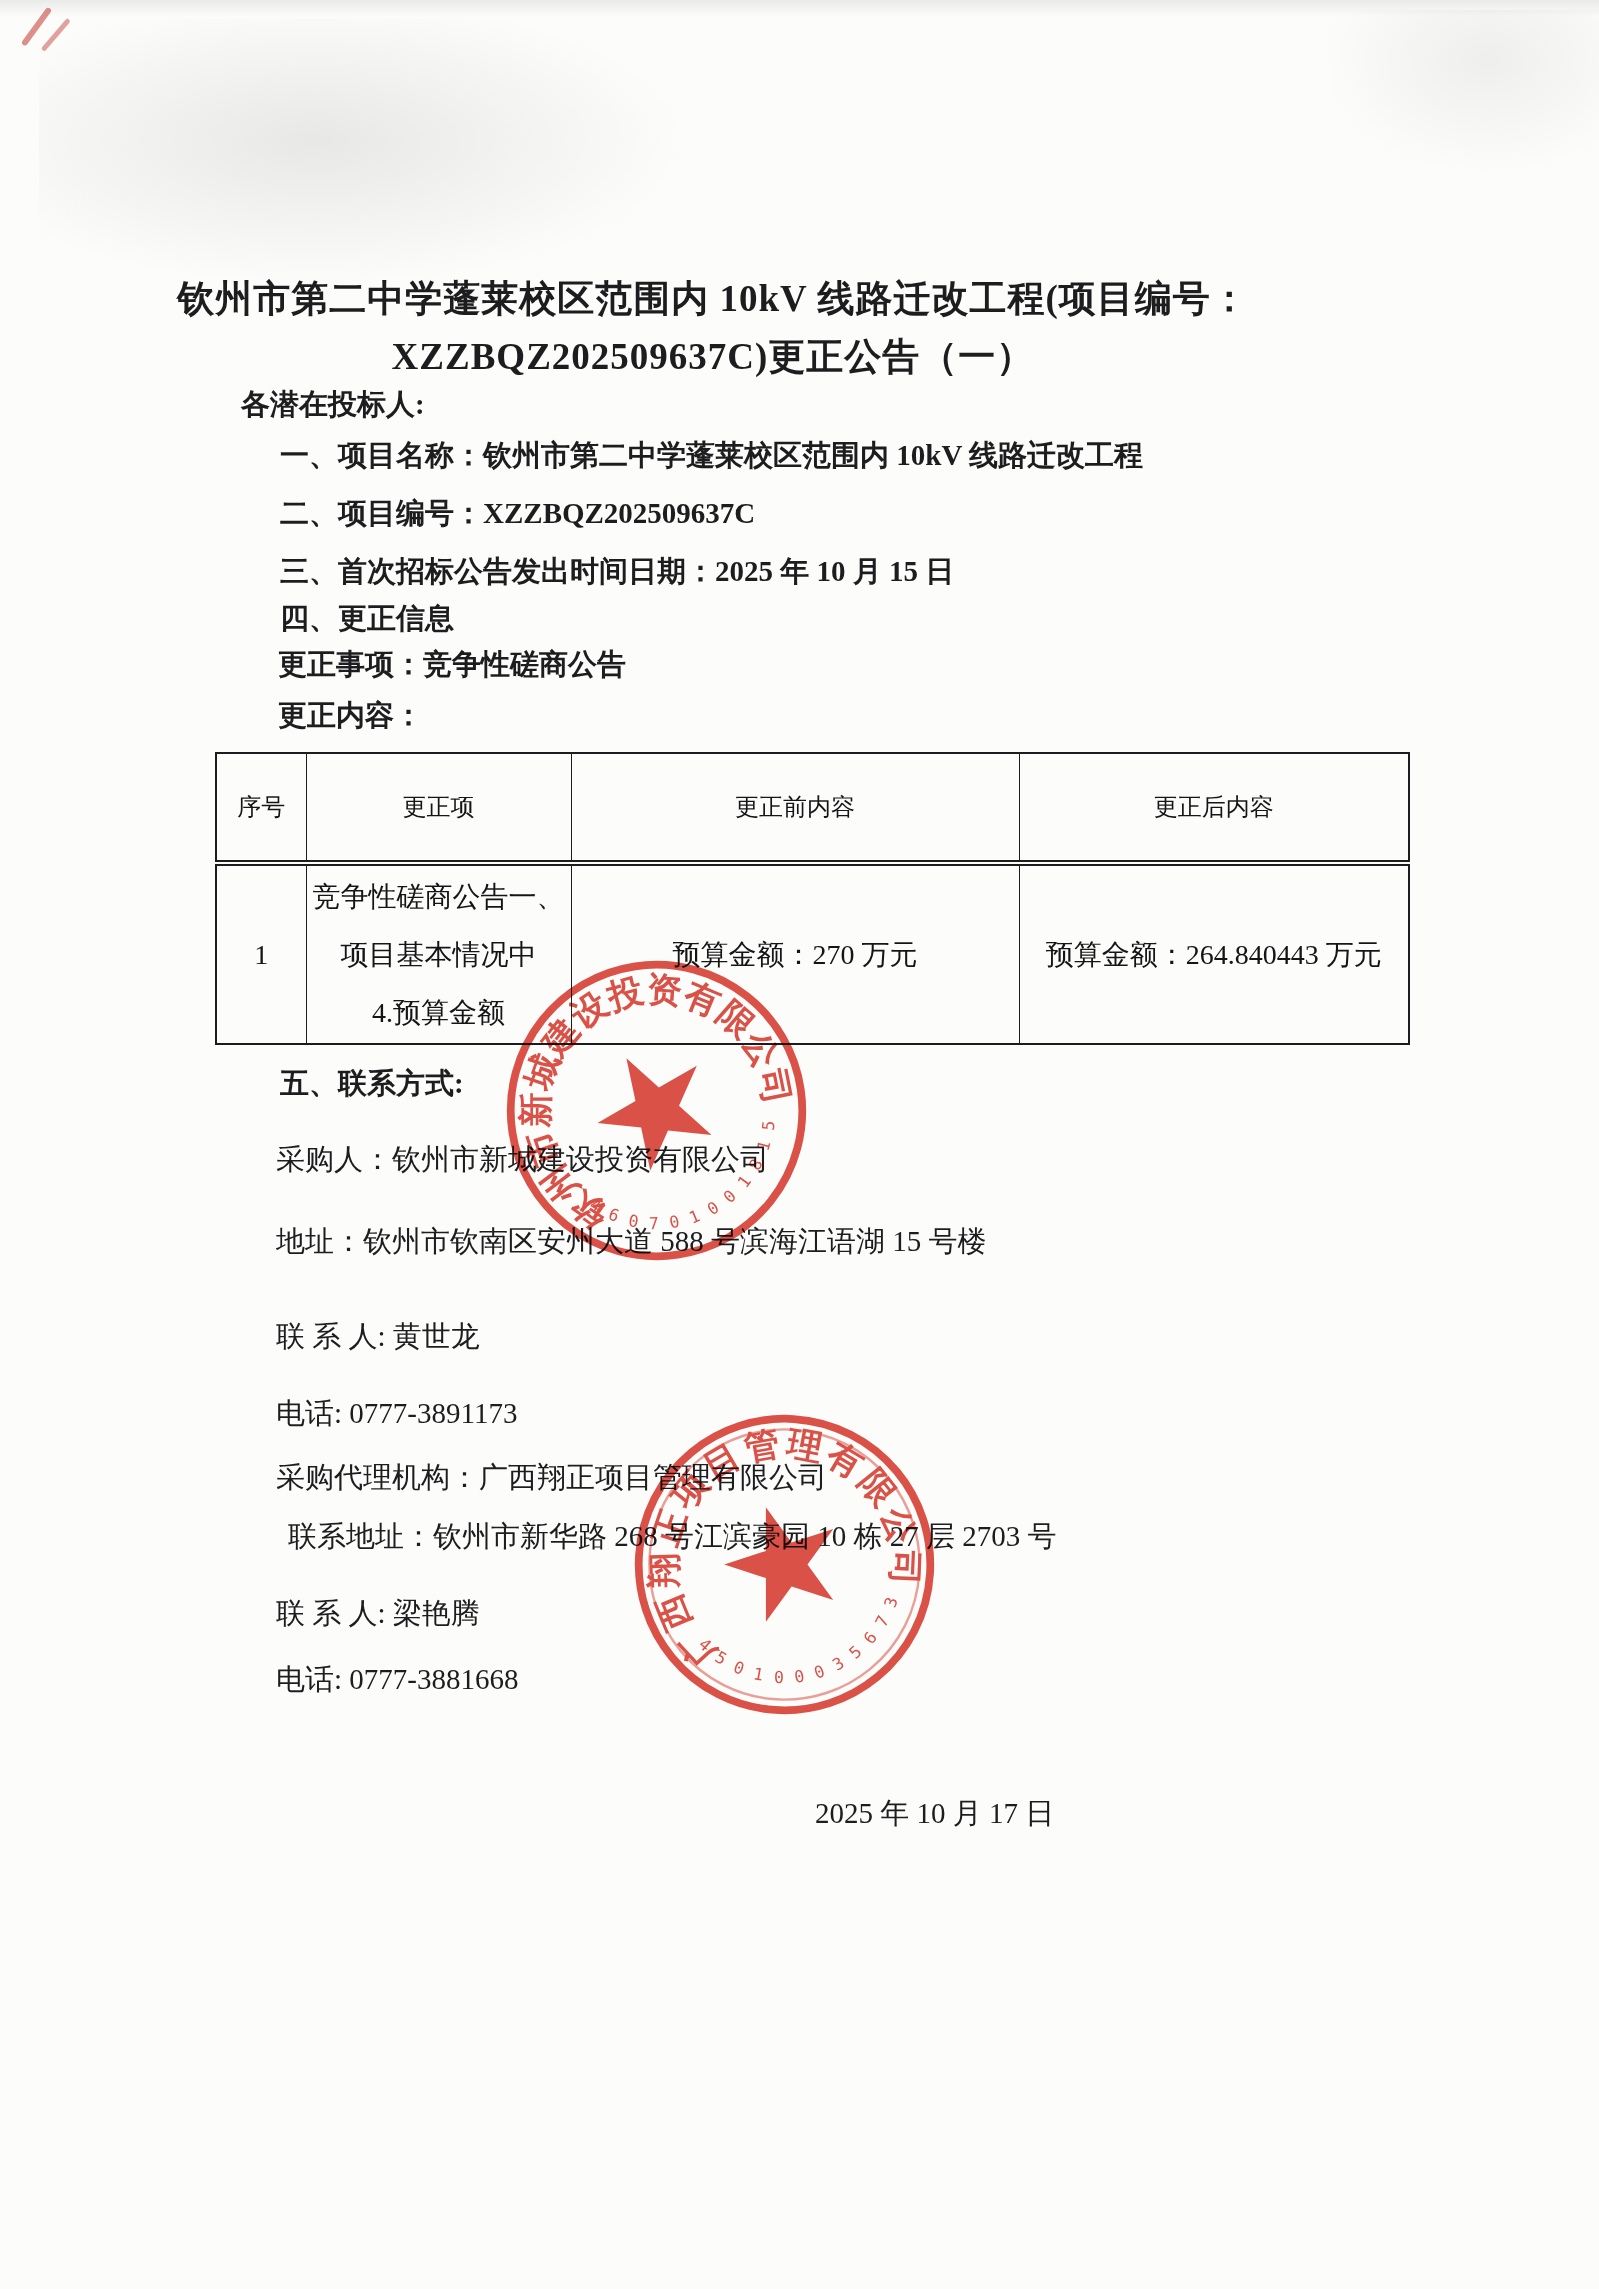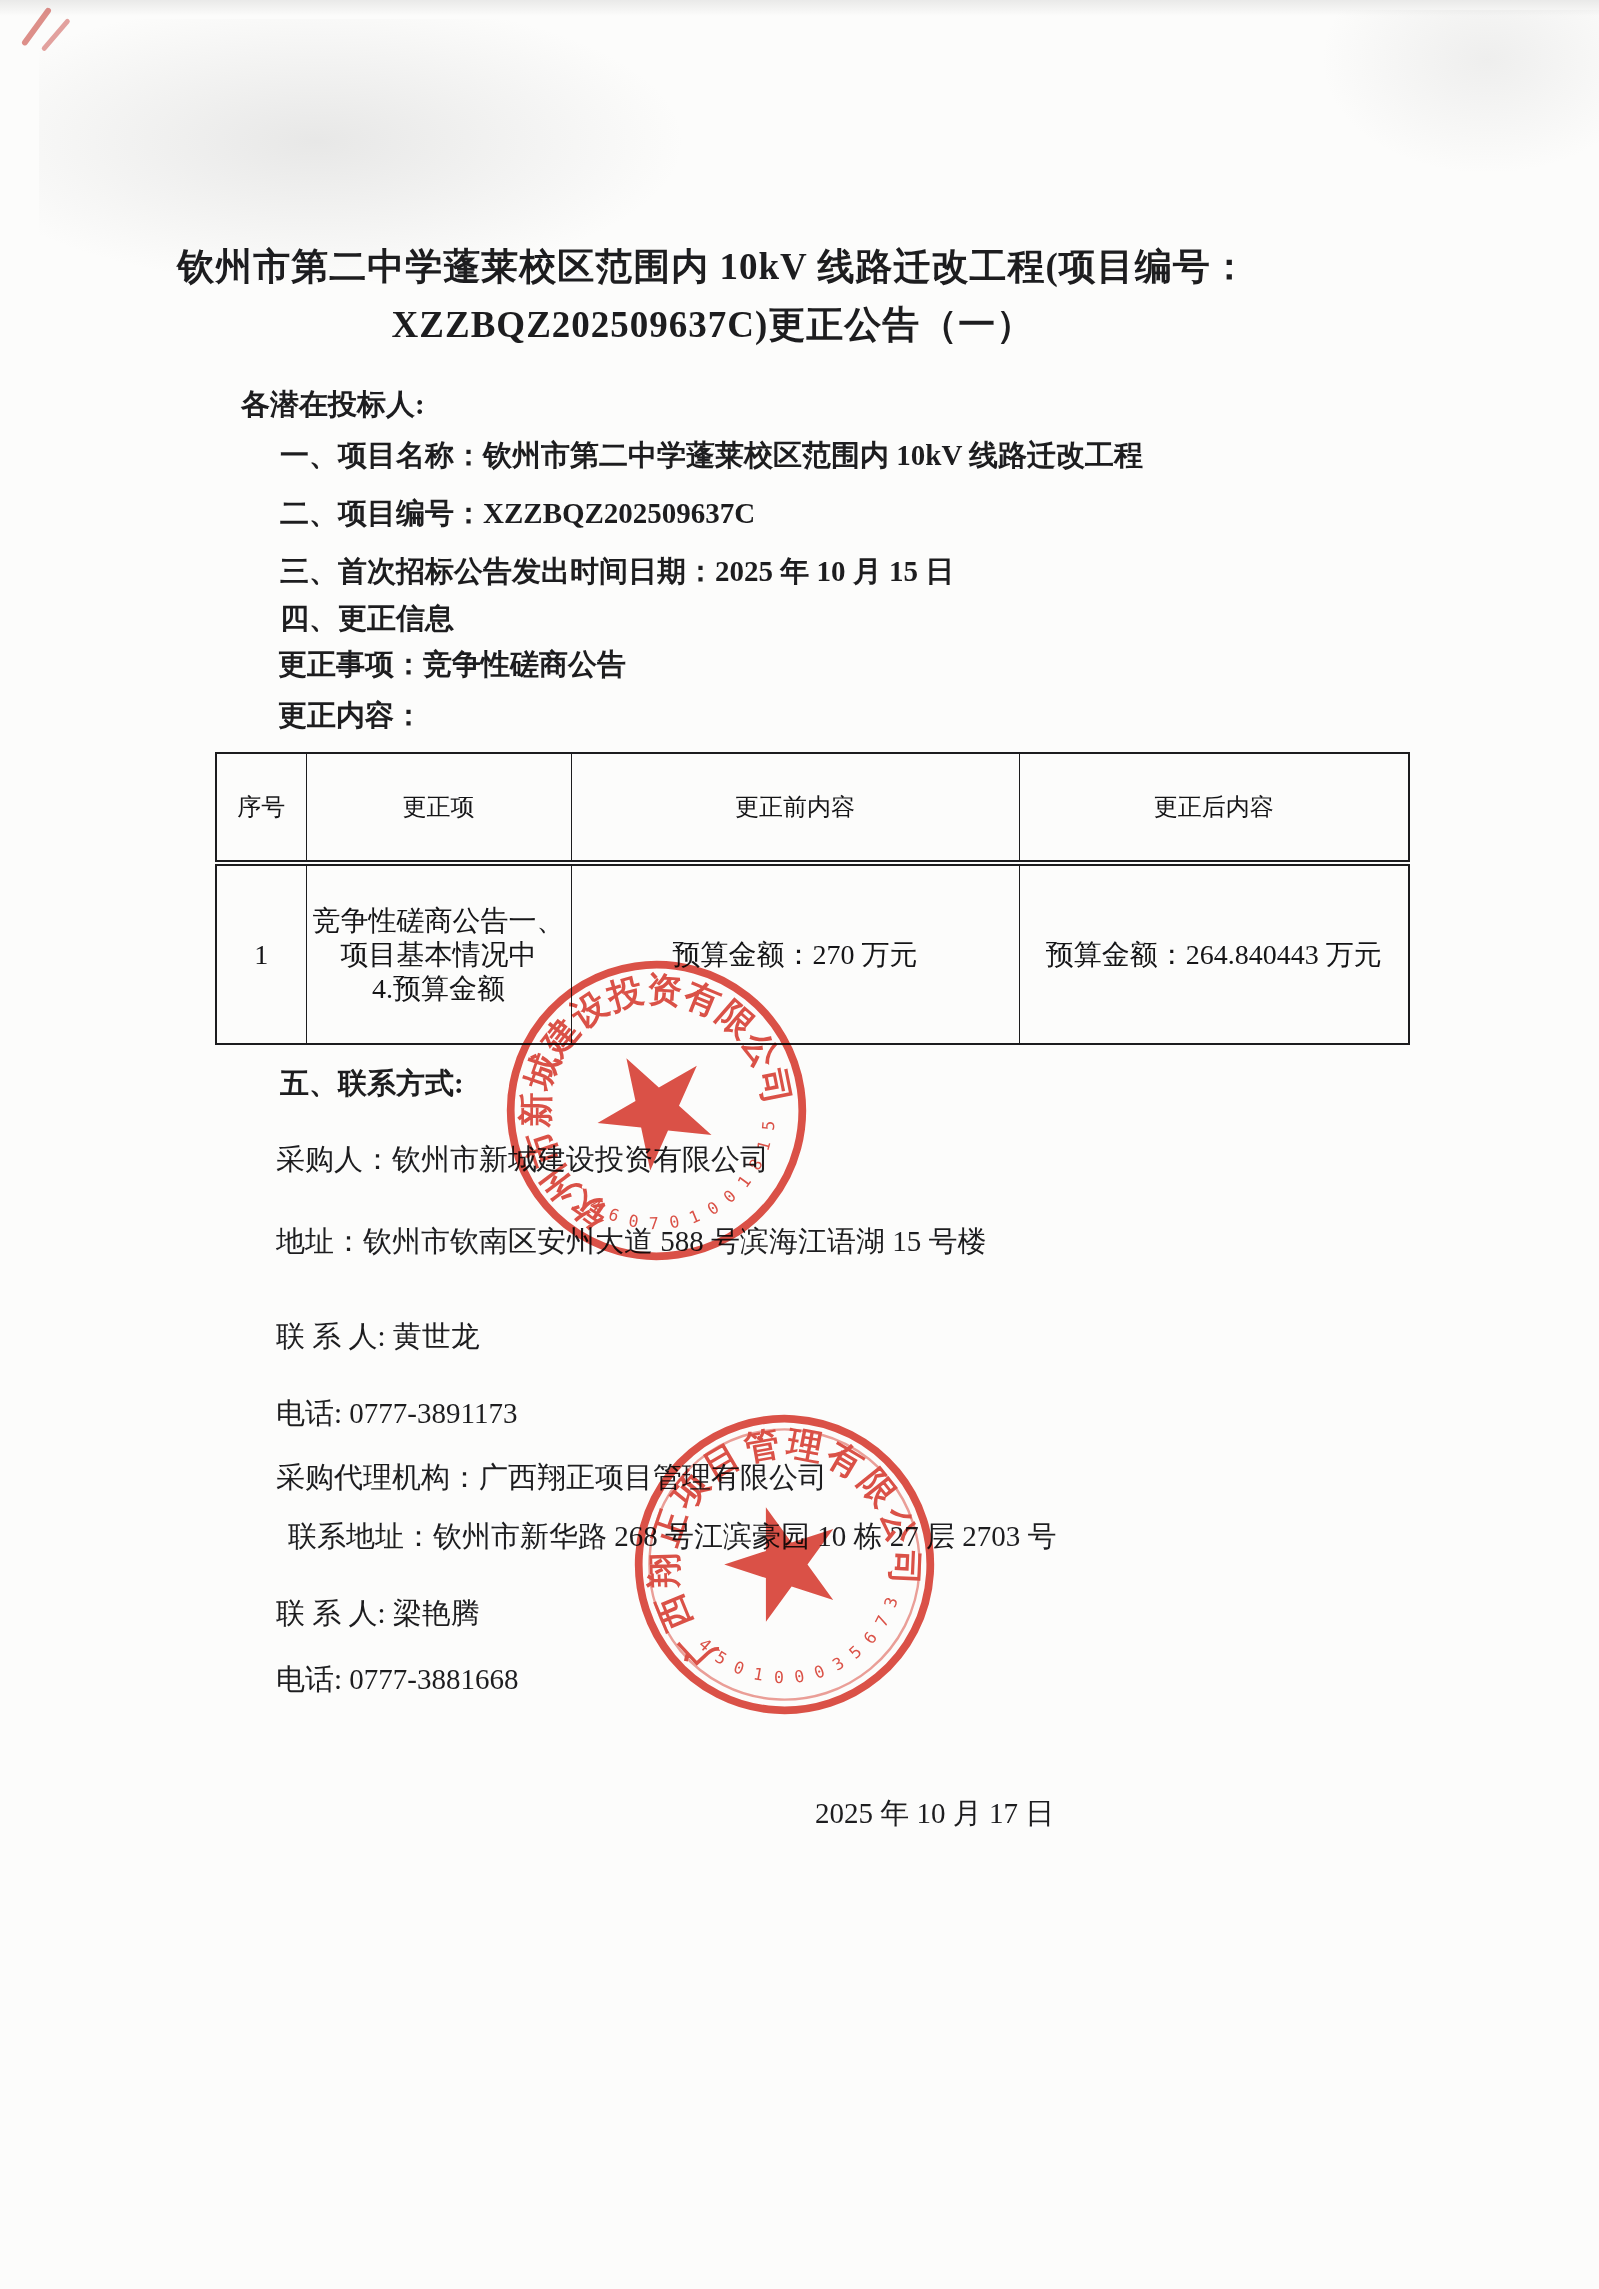--- a/index.html
+++ b/index.html
@@ -15,21 +15,21 @@
   }
   
   .wash1 { position:absolute; left:39px; top:19.4px; width:660px; height:272px;
            background:radial-gradient(ellipse at 42% 45%, rgba(150,150,150,.20), rgba(150,150,150,0) 68%); }
   .wash2 { position:absolute; left:1320px; top:9.7px; width:279px; height:165px;
            background:radial-gradient(ellipse at 60% 30%, rgba(160,160,160,.15), rgba(160,160,160,0) 70%); }
   .wash3 { position:absolute; left:0; top:0; width:100%; height:15.5px;
            background:linear-gradient(rgba(120,120,120,.14), rgba(120,120,120,0)); }
   .corner-marks { position:absolute; left:19.4px; top:1.9px; }
   
-  .title-block { position:absolute; left:0; top:238px; width:1426px; text-align:center;
+  .title-block { position:absolute; left:0; top:270px; width:1426px; text-align:center;
                  font-weight:700; font-size:37px; line-height:58px; letter-spacing:1px; }
   
   .par { position:absolute; white-space:nowrap; font-size:29px; line-height:33px; }
   .salutation { left:241px; top:388px; font-weight:700; }
   .it1 { left:280px; top:439px; font-weight:700; }
   .it2 { left:280px; top:497px; font-weight:700; }
   .it3 { left:280px; top:555px; font-weight:700; }
   .it4 { left:280px; top:602px; font-weight:700; }
   .matter { left:278px; top:648px; font-weight:700; }
   .content-label { left:278px; top:699px; font-weight:700; }
@@ -46,21 +46,21 @@
   
   table.corr { position:absolute; left:215px; top:752px; width:1194px;
                border-collapse:collapse; table-layout:fixed;
                border:2.9px solid #1c1c1e; }
   table.corr th, table.corr td {
     border:1.9px solid #1c1c1e; text-align:center; vertical-align:middle;
     font-weight:400; font-size:28px; color:#151517;
   }
   table.corr th { height:110px; font-size:24px; border-bottom:6.8px double #1c1c1e; }
   table.corr td { height:181px; }
-  td.multiline { white-space:pre-line; line-height:34px; font-weight:700; }
+  td.multiline { white-space:pre-line; line-height:58px; font-weight:700; }
   
   .stamp { position:absolute; mix-blend-mode:multiply; opacity:.88; }
   .stamp1 { left:501px; top:955px; transform:rotate(-30deg); }
   .stamp2 { left:629px; top:1409px; transform:rotate(-18deg); }
   .seal-ring  { fill:none; stroke-width:8px; }
   .seal-ring2 { fill:none; stroke-width:2.5px; opacity:.55; }
   .seal-text  { font-family:"Liberation Serif","DejaVu Serif",serif; font-weight:700; font-size:36px; }
   .seal-text2 { font-size:36px; letter-spacing:4px; }
   .seal-num   { font-family:"DejaVu Sans Mono",monospace; font-size:17px; letter-spacing:12px; }
 </style>

